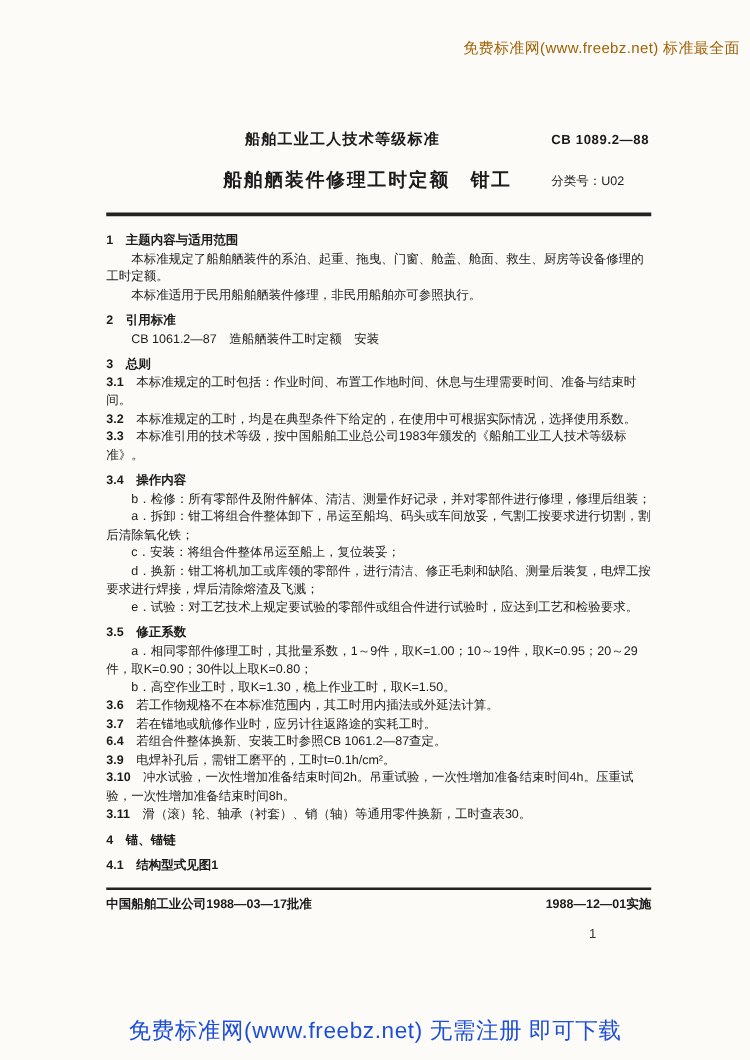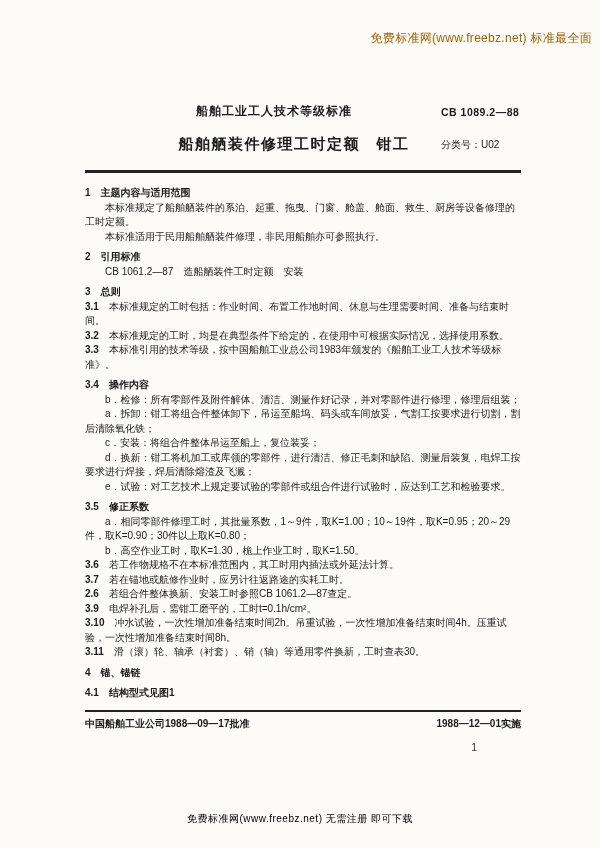--- a/index.html
+++ b/index.html
@@ -7,21 +7,21 @@
     width:600px;height:848px;position:relative;overflow:hidden;
     background:#fcfbf8;color:#1b1b1b;
     font-family:"Liberation Sans","DejaVu Sans",sans-serif;
   }
   .watermark-top{
     position:absolute;top:30px;right:8px;
     font-size:12px;color:#a16207;letter-spacing:0.3px;
   }
   .watermark-bottom{
     position:absolute;top:812px;left:0;right:0;
-    text-align:center;font-size:10px;color:#000000;letter-spacing:0.5px;
+    text-align:center;font-size:18px;color:#1d4ed8;letter-spacing:0.5px;
   }
   .page{
     position:absolute;left:85px;top:103px;width:436px;
   }
   
   .hdr-row{display:flex;align-items:center;}
   .hdr-main{flex:1;text-align:center;padding-left:62px;}
   .hdr-side{width:80px;text-align:left;}
   .org-line{font-size:12px;font-weight:bold;letter-spacing:1px;}
   .std-no{font-size:10.5px;font-weight:bold;letter-spacing:0.5px;margin-left:40px;}
@@ -85,32 +85,32 @@
       <p class="blk p">b．检修：所有零部件及附件解体、清洁、测量作好记录，并对零部件进行修理，修理后组装；</p>
       <p class="blk p">a．拆卸：钳工将组合件整体卸下，吊运至船坞、码头或车间放妥，气割工按要求进行切割，割后清除氧化铁；</p>
       <p class="blk p">c．安装：将组合件整体吊运至船上，复位装妥；</p>
       <p class="blk p">d．换新：钳工将机加工或库领的零部件，进行清洁、修正毛刺和缺陷、测量后装复，电焊工按要求进行焊接，焊后清除熔渣及飞溅；</p>
       <p class="blk p">e．试验：对工艺技术上规定要试验的零部件或组合件进行试验时，应达到工艺和检验要求。</p>
       <p class="blk h"><span class="no">3.5</span>修正系数</p>
       <p class="blk p">a．相同零部件修理工时，其批量系数，1～9件，取K=1.00；10～19件，取K=0.95；20～29件，取K=0.90；30件以上取K=0.80；</p>
       <p class="blk p">b．高空作业工时，取K=1.30，桅上作业工时，取K=1.50。</p>
       <p class="blk num"><span class="no">3.6</span>若工作物规格不在本标准范围内，其工时用内插法或外延法计算。</p>
       <p class="blk num"><span class="no">3.7</span>若在锚地或航修作业时，应另计往返路途的实耗工时。</p>
-      <p class="blk num"><span class="no">2.6</span>若组合件整体换新、安装工时参照CB 1061.2—87查定。</p>
+      <p class="blk num"><span class="no">6.4</span>若组合件整体换新、安装工时参照CB 1061.2—87查定。</p>
       <p class="blk num"><span class="no">3.9</span>电焊补孔后，需钳工磨平的，工时t=0.1h/cm²。</p>
       <p class="blk num"><span class="no">3.10</span>冲水试验，一次性增加准备结束时间2h。吊重试验，一次性增加准备结束时间4h。压重试验，一次性增加准备结束时间8h。</p>
       <p class="blk num"><span class="no">3.11</span>滑（滚）轮、轴承（衬套）、销（轴）等通用零件换新，工时查表30。</p>
       <p class="blk h"><span class="no">4</span>锚、锚链</p>
       <p class="blk h"><span class="no">4.1</span>结构型式见图1</p>
     </div>
 
   <div class="footer-rule"></div>
 
   <div class="footer-row">
-    <span>中国船舶工业公司1988—09—17批准</span>
+    <span>中国船舶工业公司1988—03—17批准</span>
     <span>1988—12—01实施</span>
   </div>
 
   <div class="page-no">1</div>
 
 </div>
 
 <div class="watermark-bottom">免费标准网(www.freebz.net) 无需注册 即可下载</div>
 
 </body></html>

